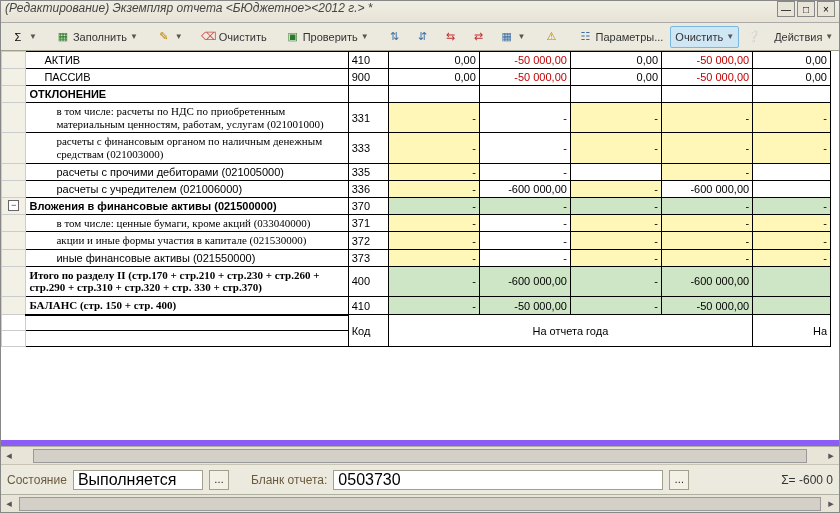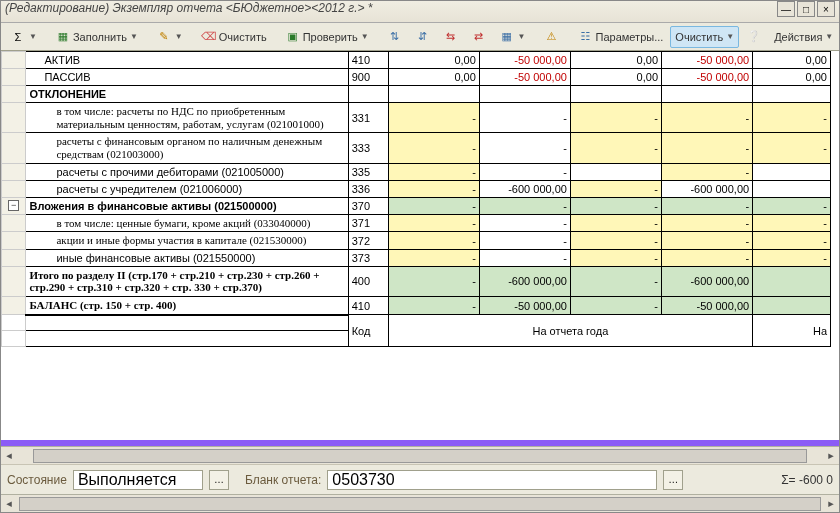--- a/index.html
+++ b/index.html
@@ -298,21 +298,21 @@
     <div class="thumb"></div>
     <span style="width:16px;text-align:center;color:#555">▸</span>
   </div>
 
   <div class="statusbar">
     <span class="status-label">Состояние</span>
     <div class="status-input" style="width:130px">
         <span>Выполняется</span>
       </div>
     <div class="status-btn">…</div>
-    <span class="status-label" style="margin-left:10px">Бланк отчета:</span>
+    <span class="status-label" style="margin-left:16px">Бланк отчета:</span>
     <div class="status-input" style="width:330px">
         <span>0503730</span>
       </div>
     <div class="status-btn">…</div>
     <div style="flex:1"></div>
     <span class="status-label" style="color:#333">Σ=  -600 0</span>
   </div>
 
   <div class="hscroll">
     <span style="width:16px;text-align:center;color:#555">◂</span>

